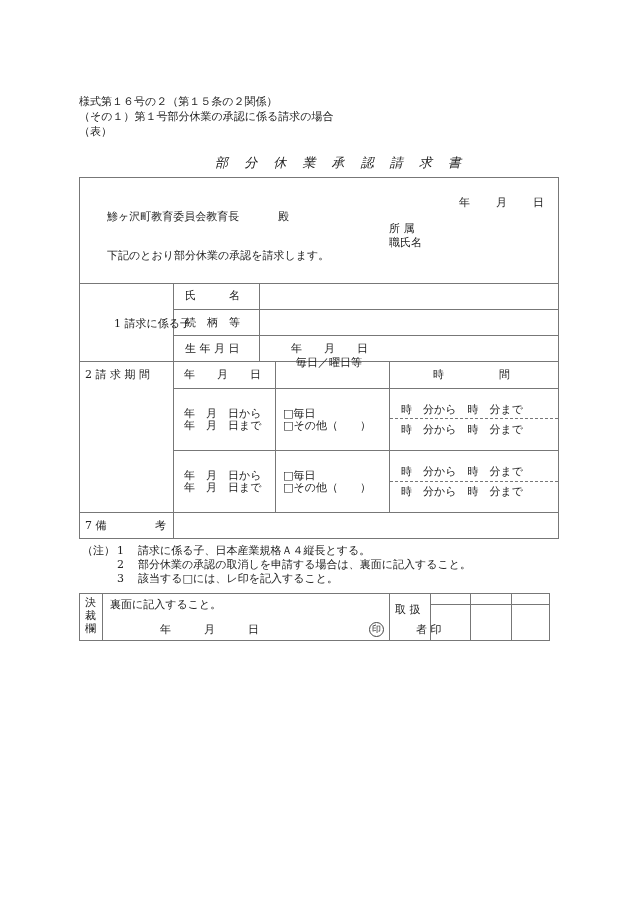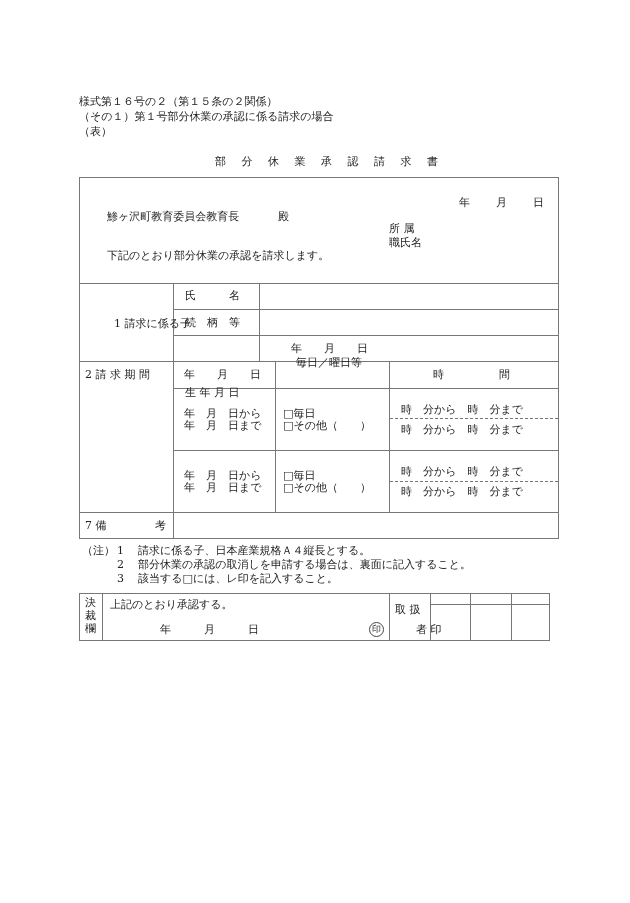--- a/index.html
+++ b/index.html
@@ -11,21 +11,21 @@
     .vl { position:absolute; width:0; border-left:1px solid #777; }
     .dl { position:absolute; height:0; border-top:1px dashed #777; }
     .t { font-size:11px; }
   </style>
 </head>
 <body>
 
 <div class="abs t" style="left:79px;top:96px;">様式第１６号の２（第１５条の２関係）</div>
 <div class="abs t" style="left:79px;top:111px;">（その１）第１号部分休業の承認に係る請求の場合</div>
 <div class="abs t" style="left:79px;top:126px;">（表）</div>
-<div class="abs" style="left:215px;top:156px;font-size:11px;letter-spacing:6px;">部 分 休 業 承 認 請 求 書</div>
+<div class="abs" style="left:215px;top:156px;font-size:13px;letter-spacing:6px;font-style:italic;">部 分 休 業 承 認 請 求 書</div>
 
 <div class="box" style="left:79px;top:177px;width:480px;height:362px;"></div>
 
 <div class="abs t" style="left:459px;top:197px;">年</div>
 <div class="abs t" style="left:496px;top:197px;">月</div>
 <div class="abs t" style="left:533px;top:197px;">日</div>
 <div class="abs t" style="left:107px;top:211px;">鯵ヶ沢町教育委員会教育長</div>
 <div class="abs t" style="left:278px;top:211px;">殿</div>
 <div class="abs t" style="left:389px;top:223px;">所 属</div>
 <div class="abs t" style="left:389px;top:237px;">職氏名</div>
@@ -43,21 +43,21 @@
 <div class="vl" style="left:275px;top:361px;height:151px;"></div>
 <div class="vl" style="left:389px;top:361px;height:151px;"></div>
 <div class="dl" style="left:390px;top:418px;width:168px;"></div>
 <div class="dl" style="left:390px;top:481px;width:168px;"></div>
 
 <div class="abs t" style="left:85px;top:318px;margin-left:29px;">1 請求に係る子</div>
 <div class="abs t" style="left:185px;top:291px;font-family:Liberation Mono, monospace;">氏　　　名</div>
 <div class="abs t" style="left:262px;top:285px;width:294px;height:22px;"></div>
 <div class="abs t" style="left:185px;top:317px;">続　柄　等</div>
 <div class="abs t" style="left:262px;top:311px;width:294px;height:22px;"></div>
-<div class="abs t" style="left:185px;top:343px;margin-top:44px;">生 年 月 日</div>
+<div class="abs t" style="left:185px;top:343px;">生 年 月 日</div>
 <div class="abs t" style="left:291px;top:343px;">年　　月　　日</div>
 
 <div class="abs t" style="left:85px;top:369px;">2 請 求 期 間</div>
 <div class="abs t" style="left:184px;top:369px;">年　　月　　日</div>
 <div class="abs t" style="left:296px;top:357px;">毎日／曜日等</div>
 <div class="abs t" style="left:433px;top:369px;">時　　　　　間</div>
 
 <div class="abs t" style="left:184px;top:408px;">年　月　日から</div>
 <div class="abs t" style="left:184px;top:420px;">年　月　日まで</div>
 <div class="abs t" style="left:283px;top:408px;">□毎日</div>
@@ -88,17 +88,17 @@
 <div class="vl" style="left:102px;top:593px;height:48px;"></div>
 <div class="vl" style="left:389px;top:593px;height:48px;"></div>
 <div class="vl" style="left:430px;top:593px;height:48px;"></div>
 <div class="vl" style="left:470px;top:593px;height:48px;"></div>
 <div class="vl" style="left:511px;top:593px;height:48px;"></div>
 <div class="hl" style="left:430px;top:604px;width:120px;"></div>
 
 <div class="abs t" style="left:85px;top:597px;">決</div>
 <div class="abs t" style="left:85px;top:610px;">裁</div>
 <div class="abs t" style="left:85px;top:623px;">欄</div>
-<div class="abs t" style="left:110px;top:599px;">上記のとおり承認する。</div>
+<div class="abs t" style="left:110px;top:599px;">裏面に記入すること。</div>
 <div class="abs t" style="left:160px;top:624px;">年　　　月　　　日</div>
 <div class="abs" style="left:369px;top:622px;width:13px;height:13px;border:1px solid #444;border-radius:50%;font-size:9px;text-align:center;line-height:13px;">印</div>
 <div class="abs t" style="left:395px;top:604px;">取 扱</div>
 <div class="abs t" style="left:416px;top:624px;">者 印</div>
 
 </body></html>

